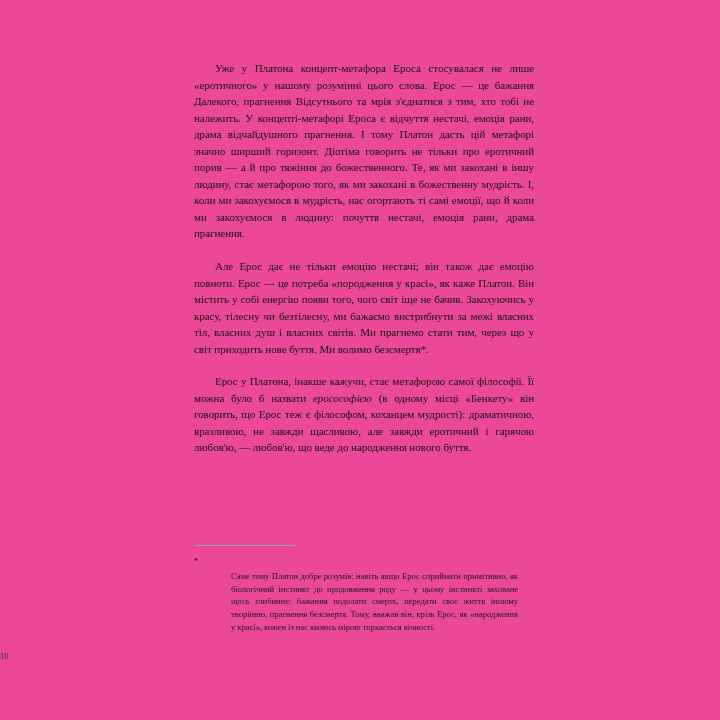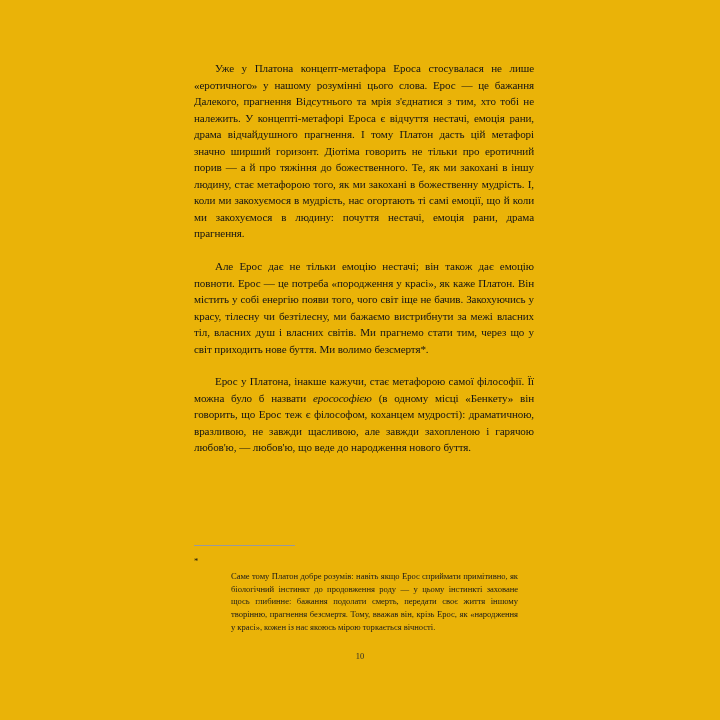--- a/index.html
+++ b/index.html
@@ -13,21 +13,21 @@
     background: #ffffff;
     font-family: "Liberation Serif", "DejaVu Serif", serif;
     color: #141414;
     overflow: hidden;
   }
 
   .page {
     position: relative;
     width: 720px;
     height: 720px;
-    background: #eab308;
+    background: #ec4899;
     box-sizing: border-box;
   }
 
   
   .text-column {
     position: absolute;
     left: 194px;
     top: 60px;
     width: 340px;
   }
@@ -100,39 +100,38 @@
     hyphens: manual;
     -webkit-hyphens: manual;
   }
 
   
   .folio {
     position: absolute;
     left: 0;
     right: 0;
     top: 651px;
-    text-align: center;
     font-size: 8.4px;
     line-height: 12px;
     color: #2a2a2a;
     letter-spacing: 0.02em;
   }
 </style>
 </head>
 <body>
 
 <div class="page">
 
   <div class="text-column">
 
     <p class="body-par">Уже у Платона концепт-метафора Ероса стосувалася не лише «еротичного» у нашому розумінні цього слова. Ерос — це бажання Далекого, прагнення Відсутнього та мрія з'єднатися з тим, хто тобі не належить. У концепті-метафорі Ероса є відчуття нестачі, емоція рани, драма відчайдушного прагнення. І тому Платон дасть цій метафорі значно ширший горизонт. Діотіма говорить не тільки про еротичний порив — а й про тяжіння до божественного. Те, як ми закохані в іншу людину, стає метафорою того, як ми закохані в божественну мудрість. І, коли ми закохуємося в мудрість, нас огортають ті самі емоції, що й коли ми закохуємося в людину: почуття нестачі, емоція рани, драма прагнення.</p>
 
     <p class="body-par"><span>Але Ерос дає не тільки емоцію нестачі; він також дає емоцію повноти. Ерос — це потреба «породження у красі», як каже Платон. Він містить у собі енергію появи того, чого світ іще не бачив. Закохуючись у красу, тілесну чи безтілесну, ми бажаємо вистрибнути за межі власних тіл, власних душ і власних світів. Ми прагнемо стати тим, через що у світ приходить нове буття. Ми волимо безсмертя</span><span class="fn-ref">*</span><span>.</span></p>
 
-    <p class="body-par"><span>Ерос у Платона, інакше кажучи, стає метафорою самої філософії. Її можна було б назвати </span><em class="italic-term">еросософією</em><span> (в одному місці «Бенкету» він говорить, що Ерос теж є філософом, коханцем мудрості): драматичною, вразливою, не завжди щасливою, але завжди захопленою і гарячою любов'ю, — любов'ю, що веде до народження нового буття.</span></p>
+    <p class="body-par"><span>Ерос у Платона, інакше кажучи, стає метафорою самої філософії. Її можна було б назвати </span><em class="italic-term">еросософією</em><span> (в одному місці «Бенкету» він говорить, що Ерос теж є філософом, коханцем мудрості): драматичною, вразливою, не завжди щасливою, але завжди еротичний і гарячою любов'ю, — любов'ю, що веде до народження нового буття.</span></p>
 
   </div>
 
   <div class="footnote-block">
     <hr class="footnote-rule">
     <div class="footnote-row">
       <span class="footnote-marker">*</span>
       <p class="footnote-text">Саме тому Платон добре розумів: навіть якщо Ерос сприймати примітивно, як біологічний інстинкт до продовження роду — у цьому інстинкті заховане щось глибинне: бажання подолати смерть, передати своє життя іншому творінню, прагнення безсмертя. Тому, вважав він, крізь Ерос, як «народження у красі», кожен із нас якоюсь мірою торкається вічності.</p>
     </div>
   </div>

